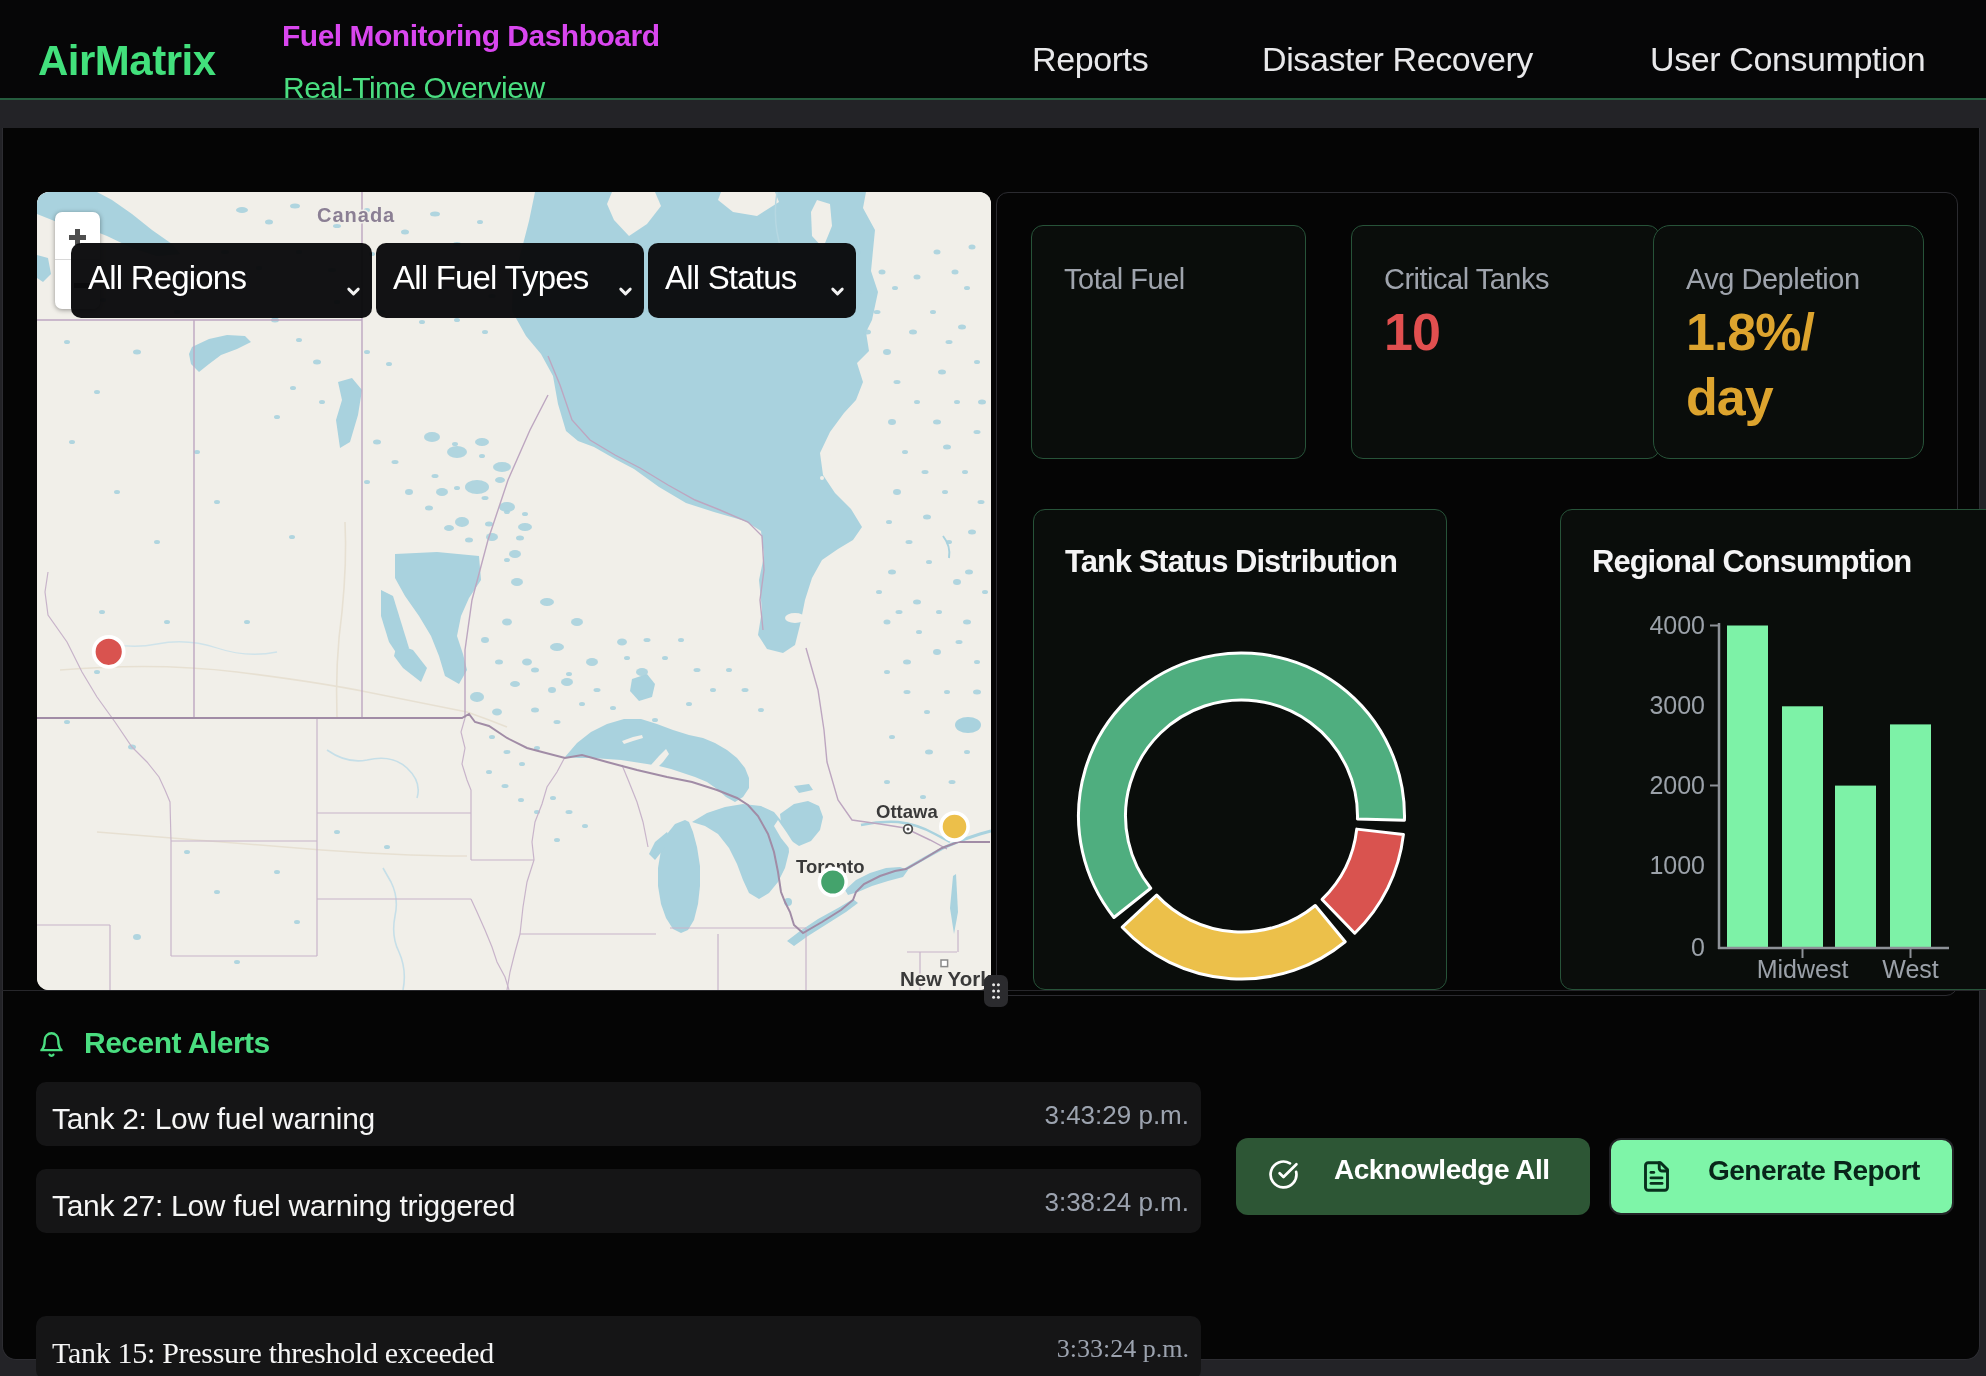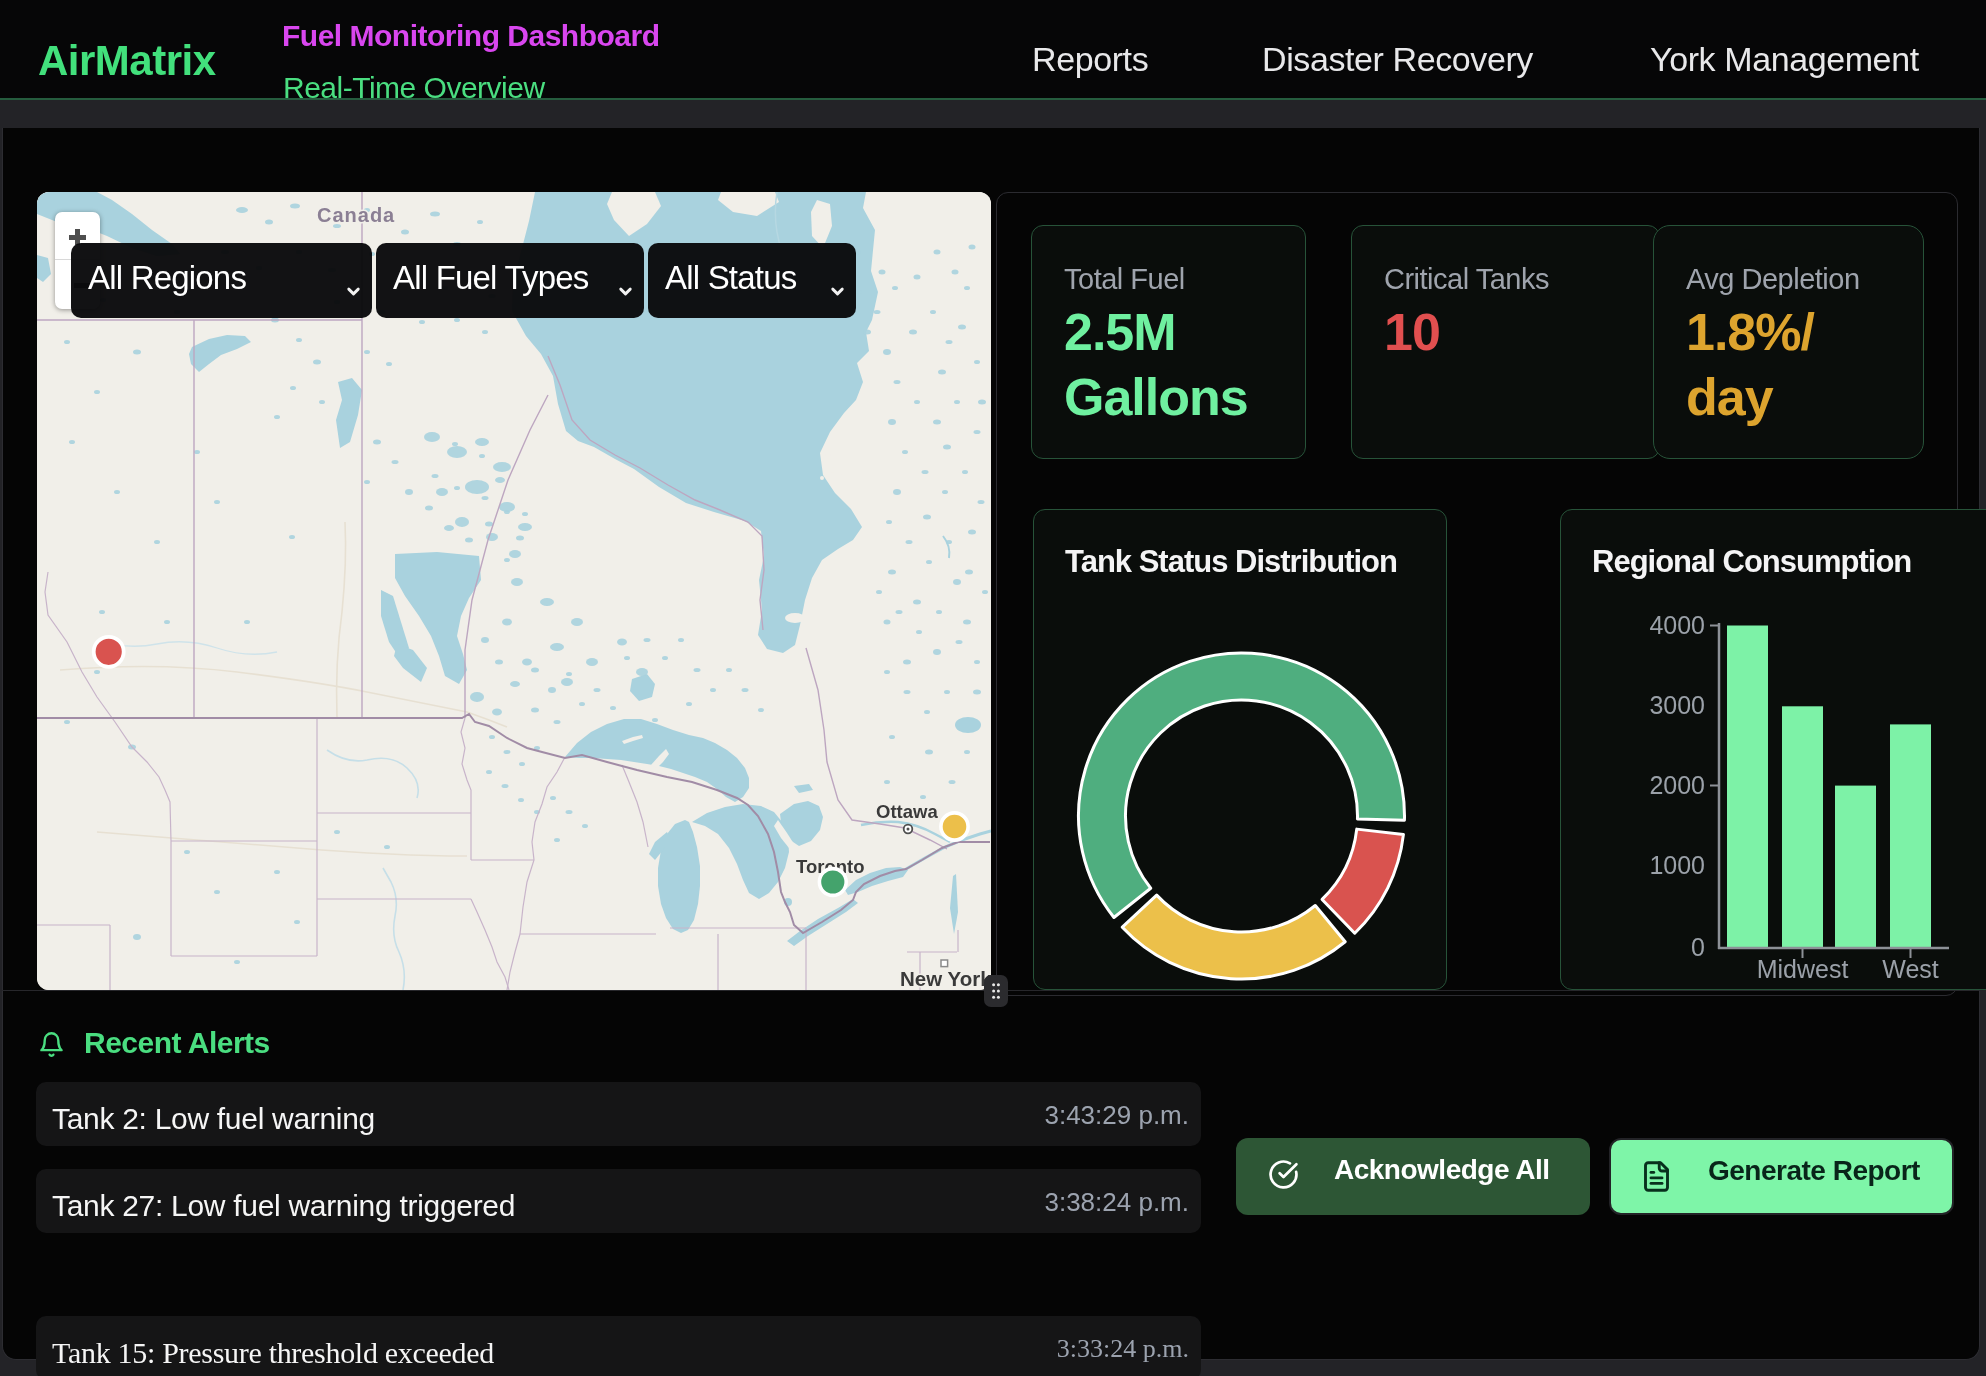--- a/index.html
+++ b/index.html
@@ -30,21 +30,21 @@
 #handle { position:absolute; left:984px; top:975px; width:24px; height:32px; background:#2b2b2e; border-radius:7px; z-index:6; }
 </style>
 </head>
 <body>
 <div id="header">
   <div id="logo">AirMatrix</div>
   <div id="htitle">Fuel Monitoring Dashboard</div>
   <div id="hsub">Real-Time Overview</div>
   <div class="nav" style="left:1032px;">Reports</div>
   <div class="nav" style="left:1262px;">Disaster Recovery</div>
-  <div class="nav" style="left:1650px;">York Management</div>
+  <div class="nav" style="left:1650px;">User Consumption</div>
 </div>
 <div id="mainpanel"></div>
 <div id="map"><svg width="954" height="798" viewBox="0 0 954 798">
 <style>.pb{stroke:#bda6c0;stroke-width:1.4;fill:none}.sb{stroke:#c8b4ca;stroke-width:1.2;fill:none}.ub{stroke:#a18ca6;stroke-width:2;fill:none}.rd{stroke:#e7e0d2;stroke-width:1.6;fill:none}</style>
 <rect width="954" height="798" fill="#f1efe9"></rect>
 <path d="M 498,0 L 492,29 L 484,60 L 476,91 L 475,119 L 489,144 L 504,162 L 516,184 L 521,212 L 529,239 L 541,249 L 557,255 L 578,267 L 597,277 L 622,295 L 649,311 L 677,320 L 708,329 L 724,339 L 727,364 L 722,388 L 725,418 L 721,443 L 730,457 L 746,461 L 758,453 L 763,433 L 768,408 L 775,386 L 785,368 L 801,357 L 816,348 L 825,335 L 814,317 L 798,301 L 786,283 L 783,261 L 793,240 L 807,221 L 819,208 L 826,190 L 820,171 L 832,159 L 829,140 L 835,128 L 841,100 L 834,79 L 838,38 L 826,16 L 829,0 Z" fill="#a9d2de"></path>
 <path d="M 575,0 L 618,0 L 624,14 L 610,32 L 592,44 L 577,28 L 570,12 Z" fill="#f1efe9"></path>
 <path d="M 684,0 L 738,0 L 742,10 L 720,24 L 696,20 L 681,8 Z" fill="#f1efe9"></path>
 <path d="M 780,8 L 793,12 L 795,34 L 786,56 L 775,44 L 774,20 Z" fill="#f1efe9"></path>
 <ellipse cx="758" cy="426" rx="10" ry="5" fill="#f1efe9"></ellipse>
@@ -335,21 +335,20 @@
   </div>
 <div class="dd" style="left:648px;width:208px;">
     <span class="ddt">All Status</span>
     <span class="ddc"><svg width="19" height="19" viewBox="0 0 24 24" fill="none" stroke="#f2f2f2" stroke-width="3.6" stroke-linecap="round" stroke-linejoin="round">
         <path d="m6 9 6 6 6-6"></path>
       </svg></span>
   </div>
 <div id="rightpanel"></div>
 <div class="kpi" style="left:1031px;width:275px;">
   <div class="kpilabel">Total Fuel</div>
-  <div class="kpival" style="color:#6ff0a0;">2.5M<br>Gallons</div>
 </div>
 <div class="kpi" style="left:1340px;width:309px;margin-left:11px;">
   <div class="kpilabel">Critical Tanks</div>
   <div class="kpival" style="color:#e14f4f;">10</div>
 </div>
 <div class="kpi" style="left:1653px;width:271px;border-radius:17px;">
   <div class="kpilabel">Avg Depletion</div>
   <div class="kpival" style="color:#dda42e;">1.8%/<br>day</div>
 </div>
 <div class="chartcard" style="left:1033px;width:414px;">

